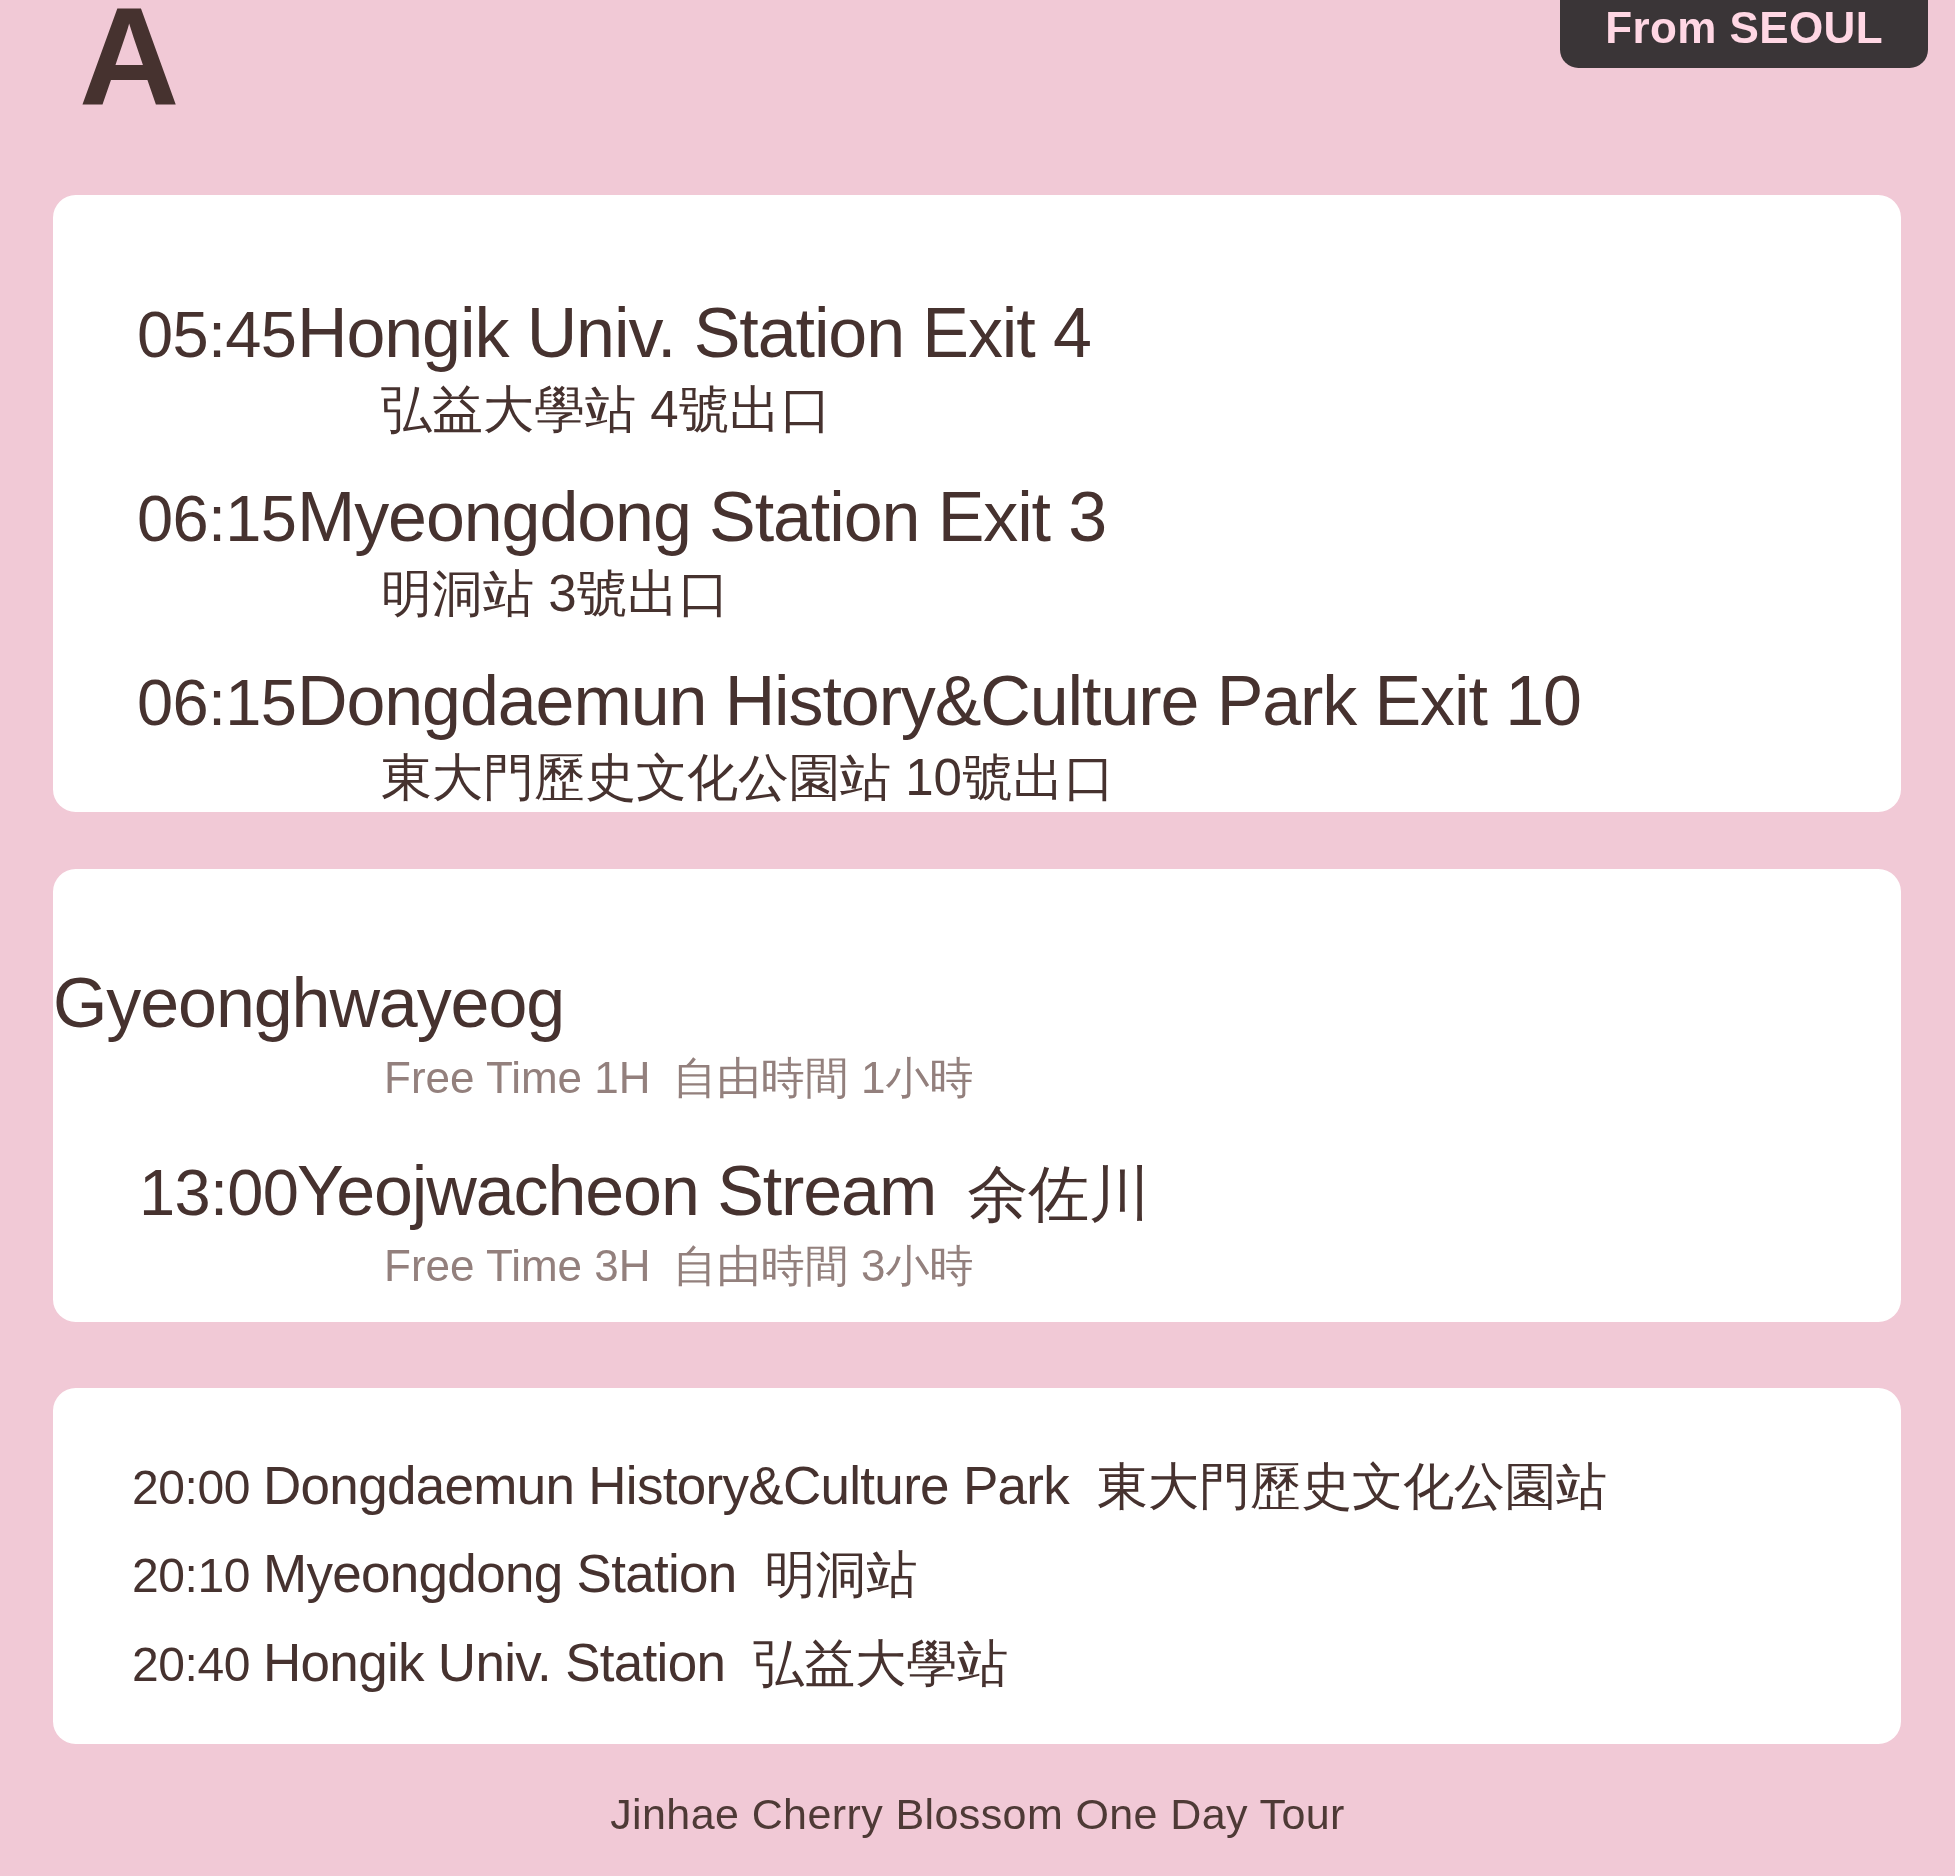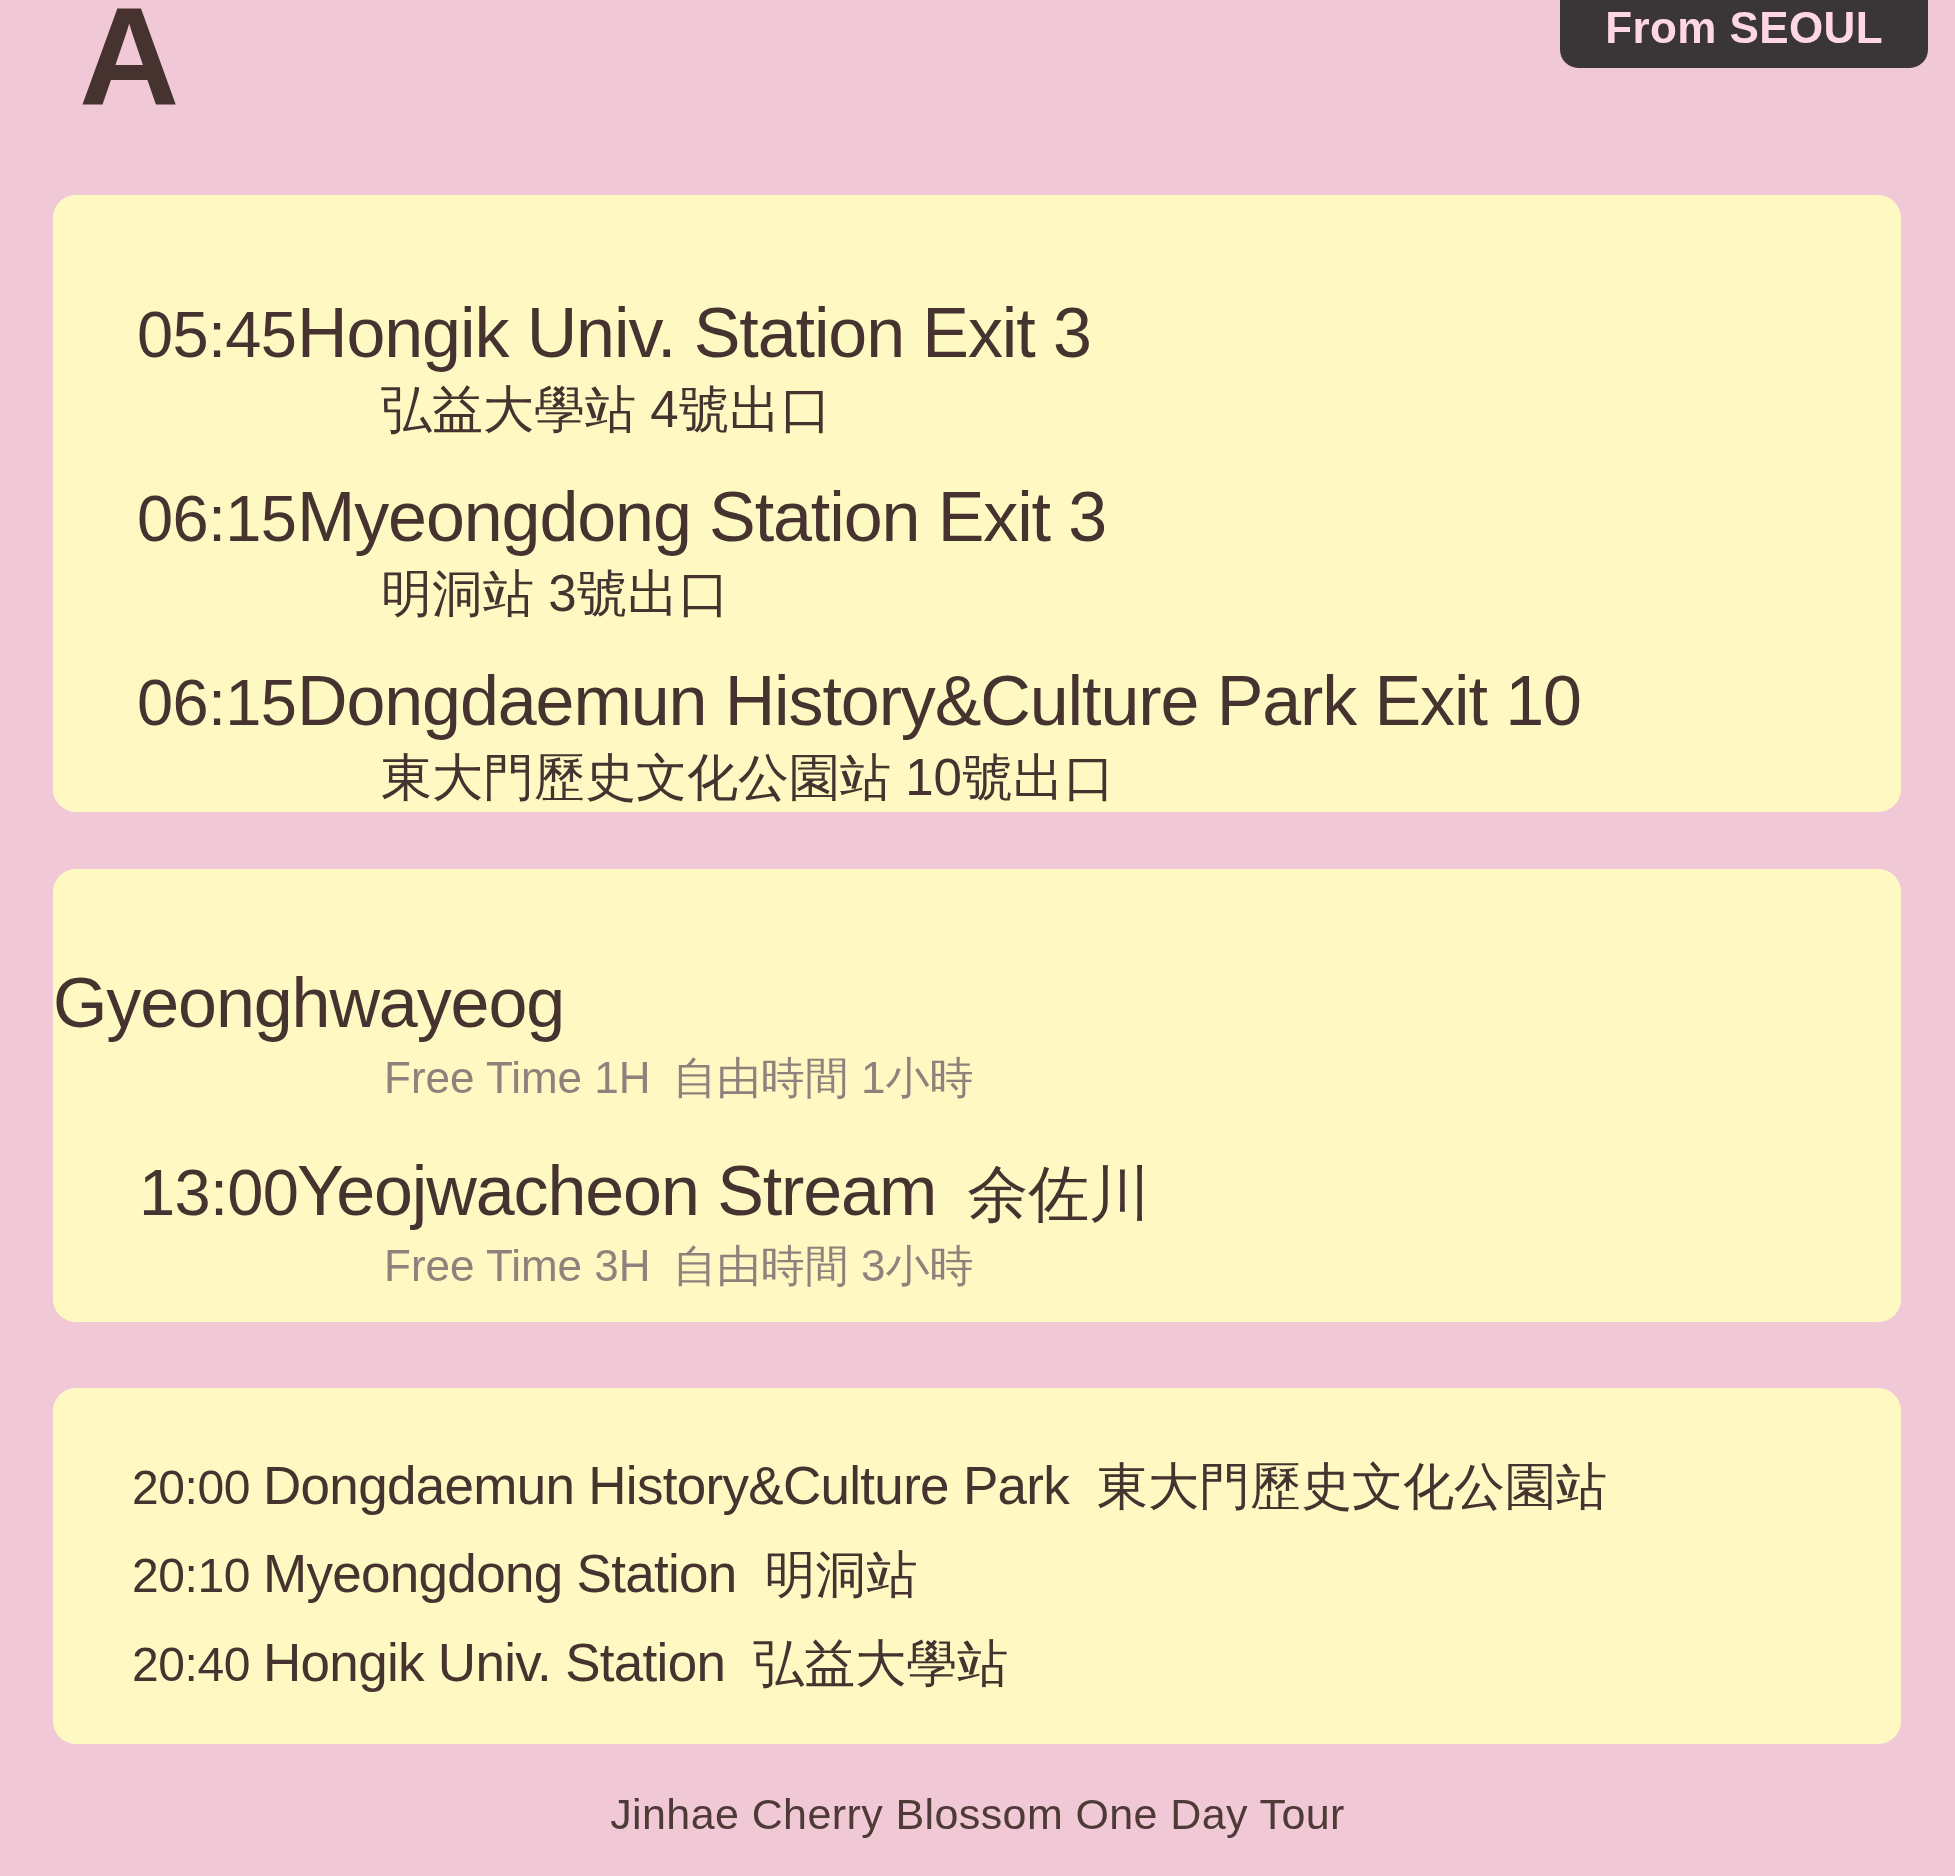--- a/index.html
+++ b/index.html
@@ -43,21 +43,21 @@
     padding: 40px 45px 18.4px 45px;
     border-radius: 18.4px;
     line-height: 1;
   }
 
   
   .card {
     position: absolute;
     left: 53px;
     width: 1848px;
-    background: #fef9c3;
+    background: #ffffff;
     border-radius: 22.7px;
     box-sizing: border-box;
   }
   #card-departure { top: 195px;  height: 617px; }
   #card-itinerary { top: 869px; height: 453px; }
   #card-return    { top: 1376px; height: 356px; margin-top: 12px; }
 
   
   .dep-row {
     position: absolute;
@@ -174,21 +174,21 @@
 <div id="header">
   <div id="group-letter">A</div>
   <div id="origin-badge">From SEOUL</div>
 </div>
 
 <div class="card" id="card-departure">
 
   <div class="dep-row" style="top:103px">
     <div class="dep-main">
       <span class="dep-time">05:45</span>
-      <span class="dep-name">Hongik Univ. Station Exit 3</span>
+      <span class="dep-name">Hongik Univ. Station Exit 4</span>
     </div>
     <div class="dep-sub">弘益大學站 4號出口</div>
   </div>
 
   <div class="dep-row" style="top:287px">
     <div class="dep-main">
       <span class="dep-time">06:15</span>
       <span class="dep-name">Myeongdong Station Exit 3</span>
     </div>
     <div class="dep-sub">明洞站 3號出口</div>

